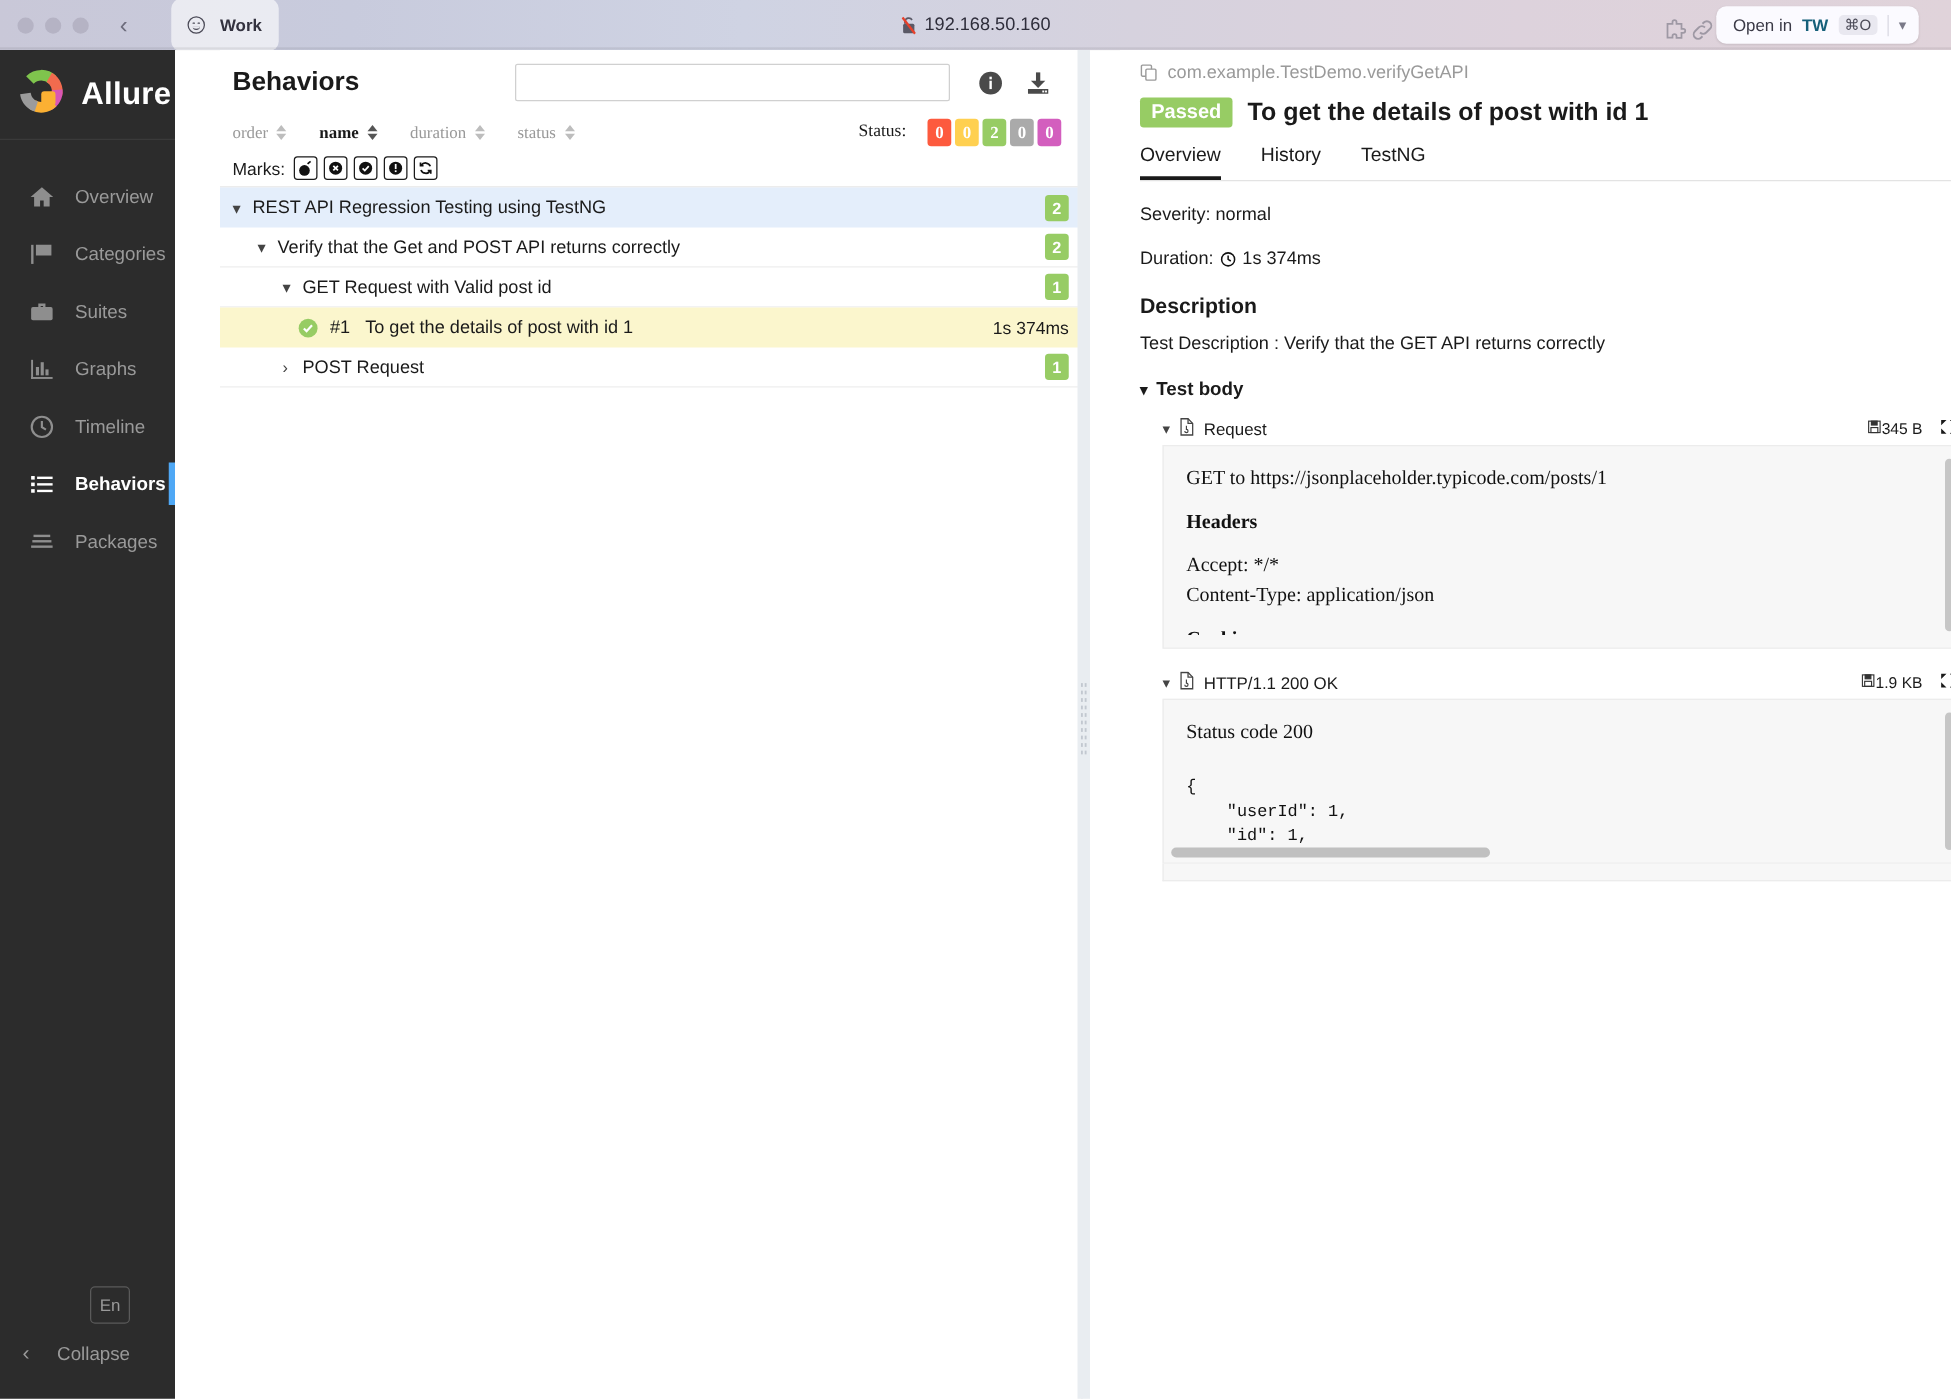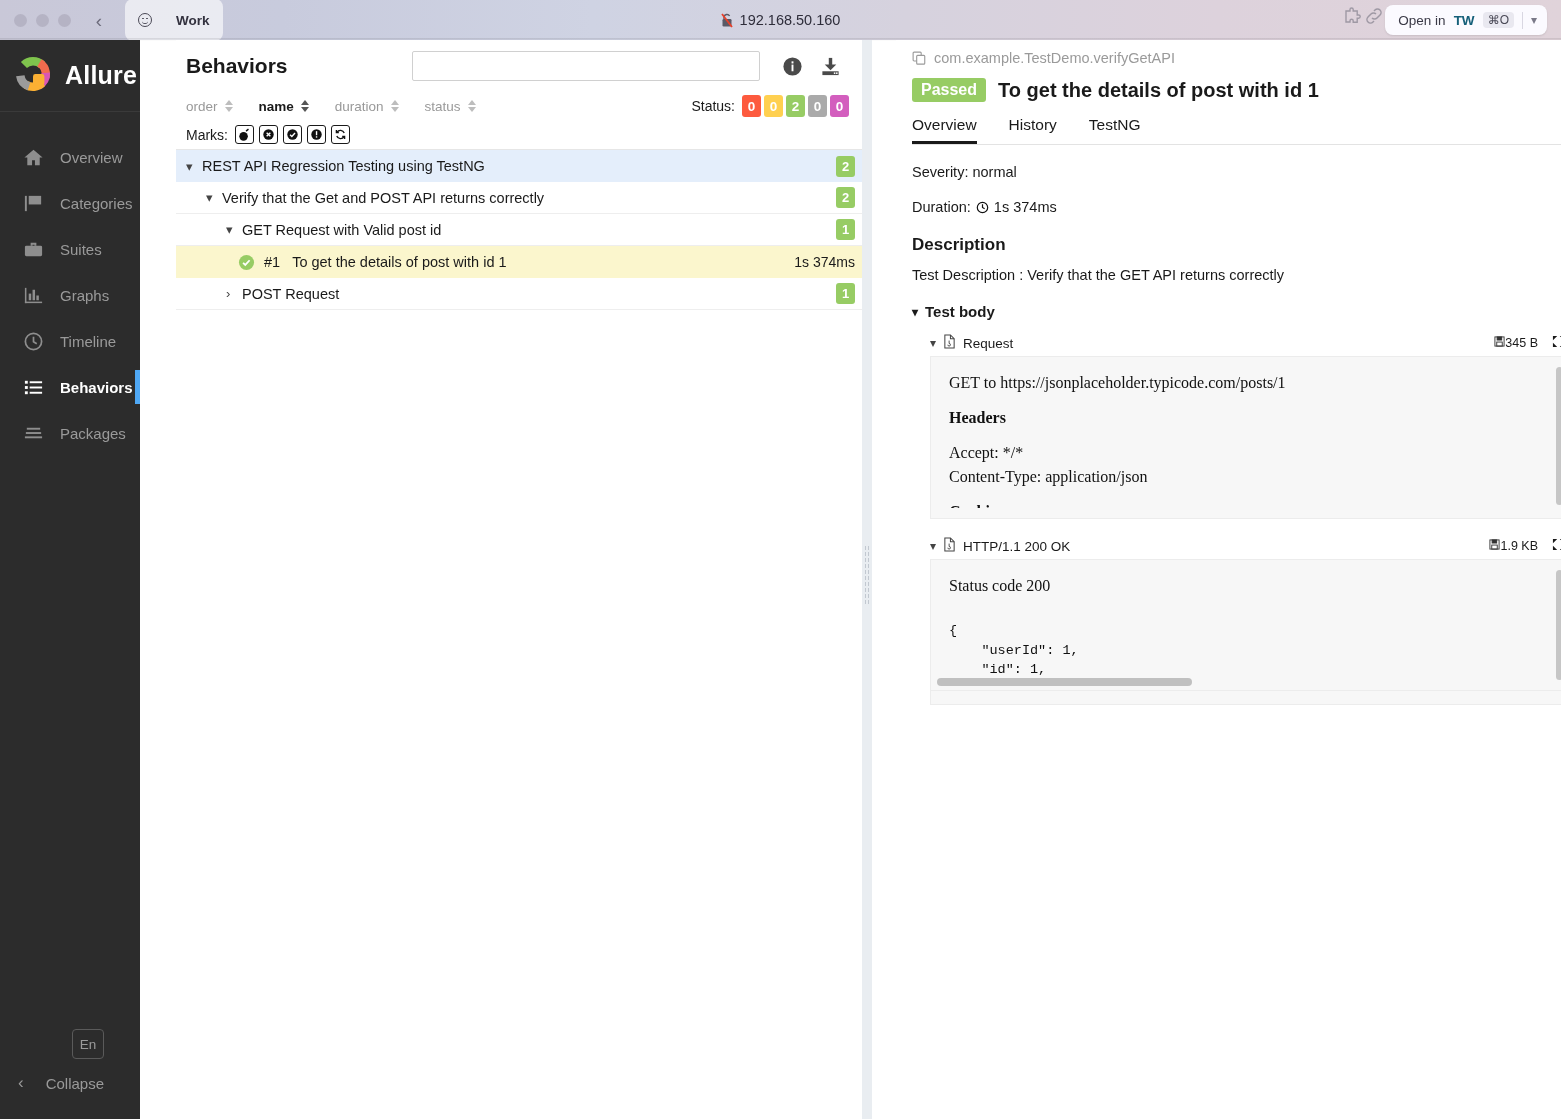--- a/index.html
+++ b/index.html
@@ -19,22 +19,22 @@
     position:absolute; top:38px; left:0; width:1561px; height:3px;
     background: linear-gradient(to bottom, rgba(0,0,0,0.10), rgba(0,0,0,0));
   }
   .traffic { display:flex; gap:9px; margin-left:14px; }
   .traffic i { width:13px; height:13px; border-radius:50%; background:#b5b3c4; display:block; }
   .chv-back {
     margin-left:20px; color:#6d6c7c; font-size:19px; line-height:1;
     width:16px; text-align:center; user-select:none;
   }
   .work-tab {
-    margin-left:18px; height:42px; background:rgba(255,255,255,0.62);
-    border-radius:8px; display:flex; align-items:center; gap:24px;
+    margin-left:30px; height:42px; background:rgba(255,255,255,0.62);
+    border-radius:8px; display:flex; align-items:center; gap:12px;
     padding:0 13px; font-size:13.5px; color:#33323f; font-weight:600;
   }
   .smiley {
     width:14px;height:14px;border-radius:50%;border:1.4px solid #4a4956;
     position:relative; display:inline-block;
   }
   .smiley::before, .smiley::after{
     content:""; position:absolute; width:1.6px;height:1.6px;border-radius:50%;
     background:#4a4956; top:3.6px;
   }
@@ -43,21 +43,21 @@
     border-bottom:1.4px solid #4a4956; border-radius:0 0 6px 6px; }
   .addr {
     position:absolute; left:0; right:0; margin:auto; width:max-content;
     display:flex; align-items:center; gap:7px;
     font-size:14.5px; color:#2e2d3a; font-weight:500;
   }
   .lock-broken{
     width:12px;height:15px;position:relative;display:inline-block;flex:none;
   }
   .lock-broken svg{display:block;}
-  .chrome-right { position:absolute; right:14px; display:flex; align-items:flex-start; }
+  .chrome-right { position:absolute; right:26px; display:flex; align-items:flex-end; }
   .ext-ico { width:22px;height:22px; opacity:.55; }
   .openin {
     height:30px; background:#fbfaff; border-radius:8px;
     display:flex;align-items:center; gap:8px; padding:0 10px 0 13px;
     font-size:13.5px; color:#3a3946; box-shadow:0 1px 2px rgba(0,0,0,.10);
   }
   .openin .tw { color:#16607a; font-weight:700; }
   .kbd {
     background:#e9e8f0; border-radius:4px; padding:1px 5px;
     font-size:12px; color:#4a4956;
@@ -107,35 +107,35 @@
     width:348px;height:30px;border:1px solid #d0d0d0;border-radius:2px;
     background:#fff; font-size:13px; padding:0 8px; outline:none;
     font-family:"Liberation Sans", sans-serif;
   }
   .lp-head-icons { margin-left:auto; display:flex; align-items:center; gap:17px; padding-right:14px; }
   .hi { width:21px;height:21px;cursor:pointer; }
   .hi svg{display:block;}
 
   .lp-sort {
     height:28px; display:flex; padding-left:10px;
-    font-size:13.5px; color:#999;
+    font-size:13.5px; color:#999;font-family:Liberation Serif, serif;
   }
   .sortcell { display:flex;align-items:center;gap:7px; margin-right:26px; cursor:pointer; }
   .sortcell.active { color:#1a1a1a; font-weight:700; }
   .sortarrows { display:flex;flex-direction:column; gap:2px; }
   .sortarrows b {
     display:block;width:0;height:0;border-left:4.5px solid transparent;
     border-right:4.5px solid transparent;
   }
   .sortarrows b.up { border-bottom:5px solid #bdbdbd; }
   .sortarrows b.dn { border-top:5px solid #bdbdbd; }
   .sortcell.active .sortarrows b.up { border-bottom-color:#555; }
   .sortcell.active .sortarrows b.dn { border-top-color:#555; }
 
-  .statusbox { margin-left:auto; display:flex; align-items:center; gap:7px; padding-right:16px; }
+  .statusbox { margin-left:auto; display:flex; align-items:center; gap:17px; padding-right:16px; }
   .statuslbl { font-size:14px; color:#1a1a1a; }
   .sbadges { display:flex; gap:3px; }
   .sbadge {
     min-width:19px;height:22px;border-radius:3px;color:#fff;
     font-size:13.5px;font-weight:700;display:flex;align-items:center;justify-content:center;
     padding:0 4px; cursor:pointer;
   }
 
   .lp-marks {
     height:29px; display:flex; align-items:center; gap:7px; padding-left:10px;

